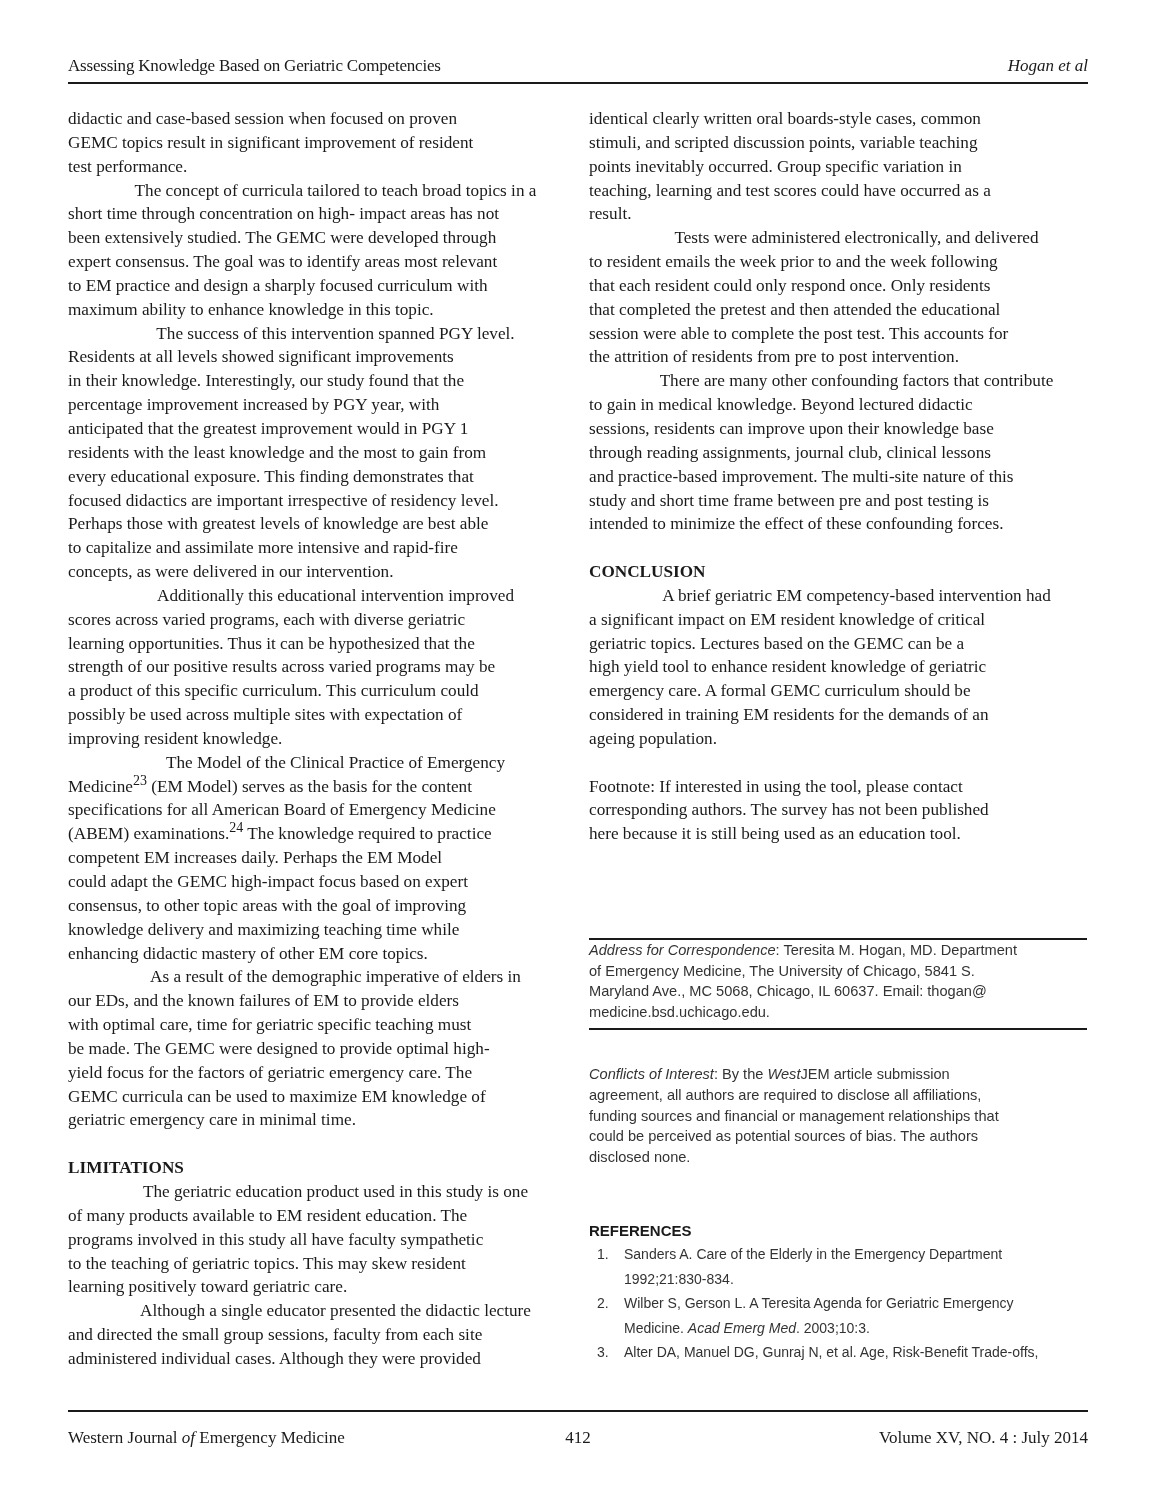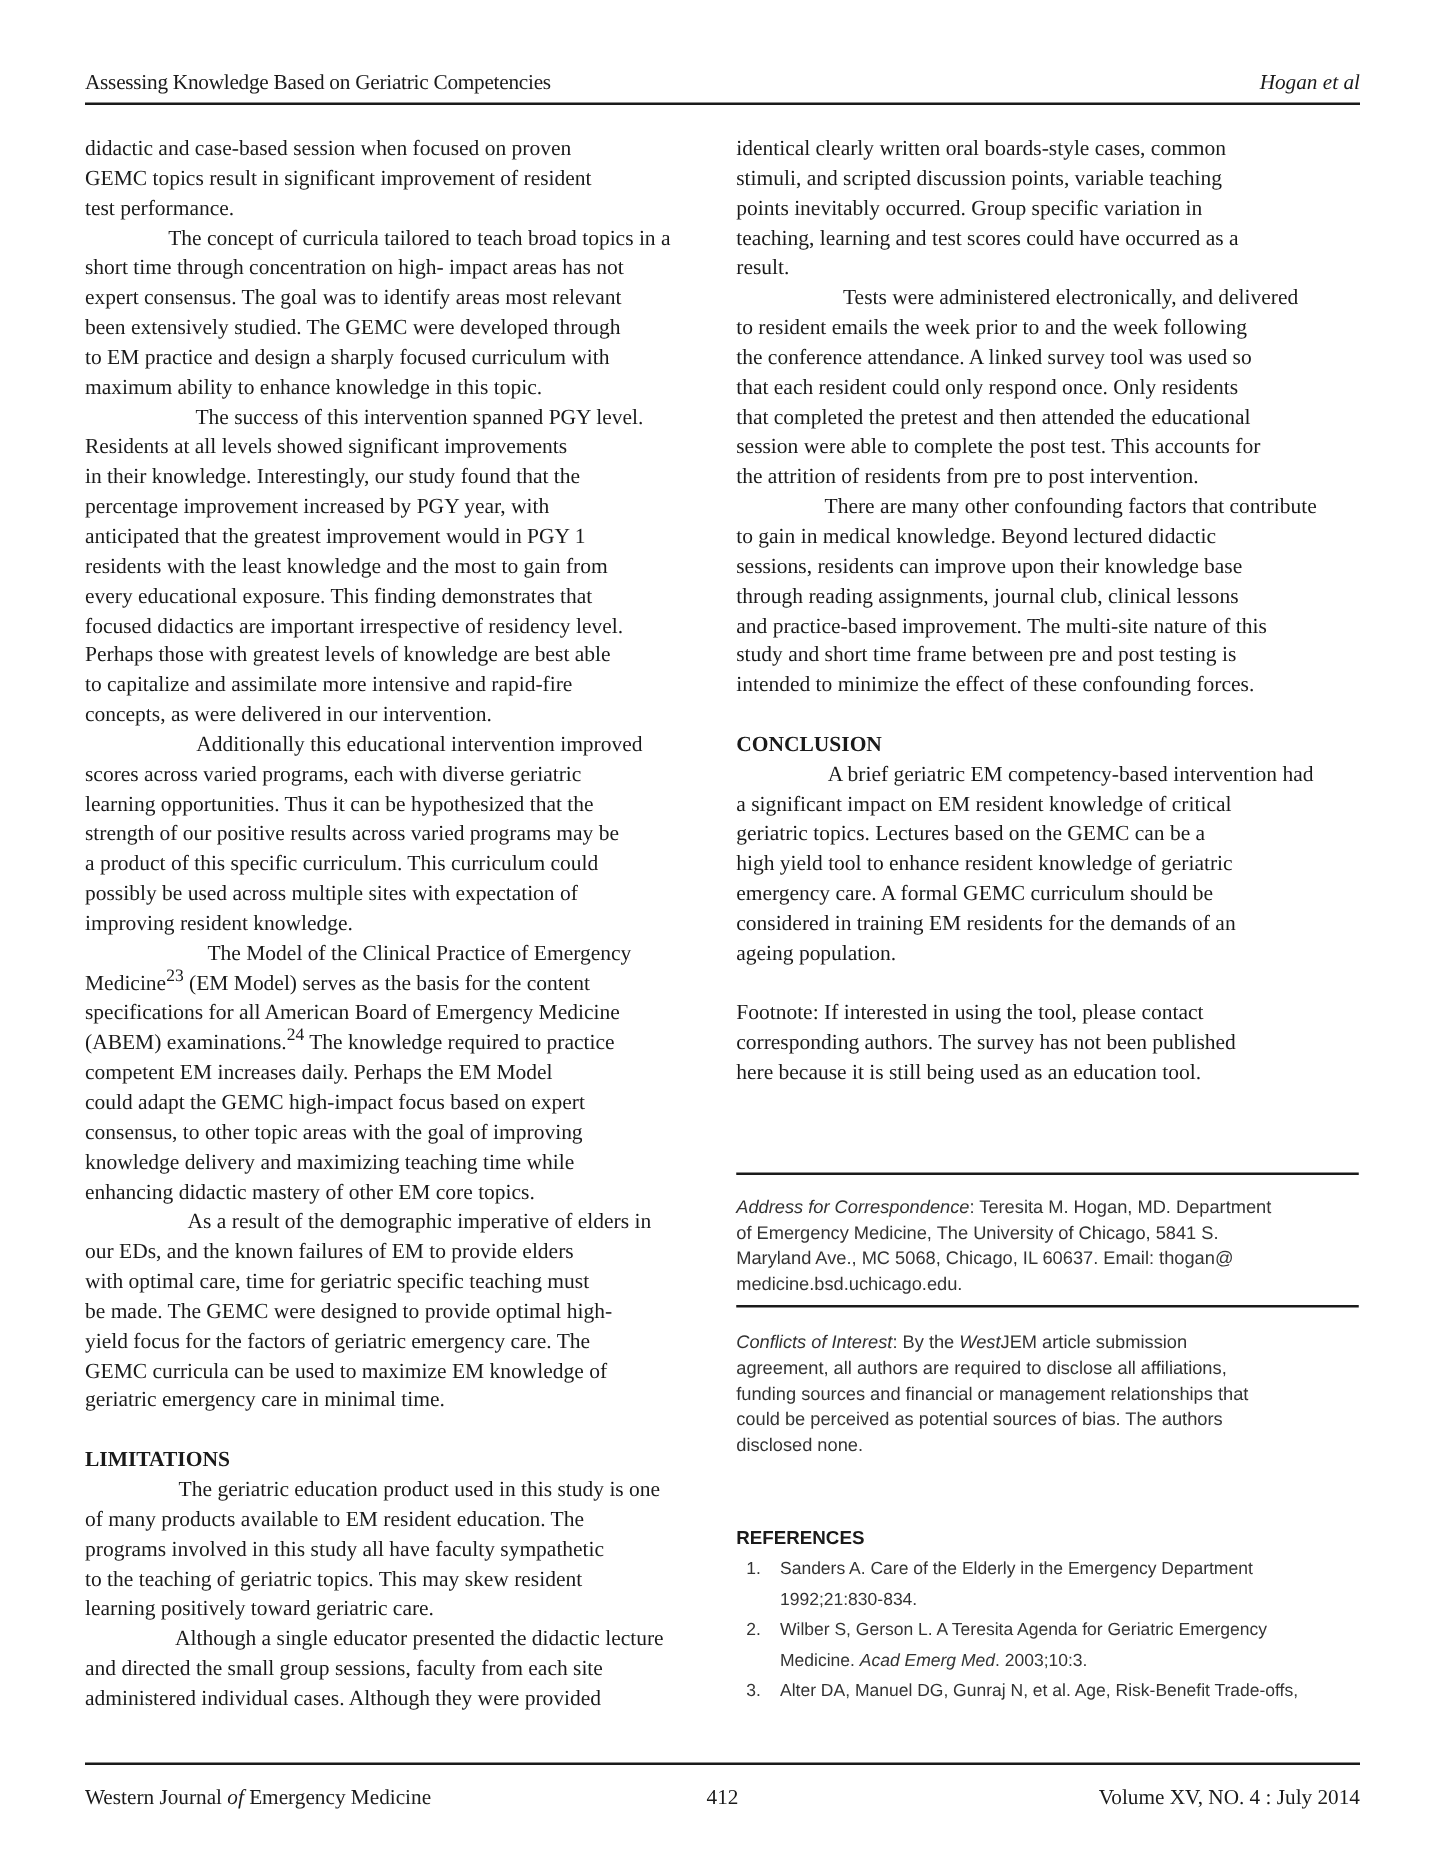--- a/index.html
+++ b/index.html
@@ -20,21 +20,21 @@
     .line { white-space: nowrap; display: block; }
     .indent { padding-left: 35px; text-align: center; }
     .section-head { font-weight: bold; font-size: 17.2px; line-height: 23.85px; display: block; }
     .gap { height: 23.85px; }
     sup { font-size: 14px; line-height: 0; vertical-align: 7px; }
 
     .footnote-label { font-weight: normal; }
 
     .box-rule { height: 2px; background: #1a1a1a; width: 498px; }
     .address { position: absolute; left: 589px; top: 938px; width: 500px; }
-    .address .txt { font-size: 14.6px; line-height: 20.6px; color: #333; padding-top: 16px; padding-bottom: 6px; }
+    .address .txt { font-size: 14.6px; line-height: 20.6px; color: #333; padding-top: 0; padding-bottom: 6px; }
     .ital { font-style: italic; }
 
     .conflicts { position: absolute; left: 589px; top: 1064px; width: 500px; font-size: 14.6px; line-height: 20.8px; color: #333; }
 
     .refs { position: absolute; left: 589px; top: 1220px; width: 500px; }
     .refs .head { font-size: 15px; font-weight: bold; color: #1a1a1a; line-height: 22px; }
     .refs .item { position: relative; padding-left: 35px; font-size: 14px; line-height: 24.6px; color: #333; }
     .refs .num { position: absolute; left: 8px; top: 0; }
 
     .rule-bottom { position: absolute; left: 68px; top: 1410px; width: 1020px; height: 2px; background: #1a1a1a; }
@@ -54,22 +54,22 @@
 
 <div class="col col-left body-text">
   <div>
       <span class="line">didactic and case-based session when focused on proven</span>
       <span class="line">GEMC topics result in significant improvement of resident</span>
       <span class="line">test performance.</span>
     </div>
   <div>
       <span class="line indent">The concept of curricula tailored to teach broad topics in a</span>
       <span class="line">short time through concentration on high- impact areas has not</span>
+      <span class="line">been extensively studied. The GEMC were developed through</span>
       <span class="line">expert consensus. The goal was to identify areas most relevant</span>
-      <span class="line">been extensively studied. The GEMC were developed through</span>
       <span class="line">to EM practice and design a sharply focused curriculum with</span>
       <span class="line">maximum ability to enhance knowledge in this topic.</span>
     </div>
   <div>
       <span class="line indent">The success of this intervention spanned PGY level.</span>
       <span class="line">Residents at all levels showed significant improvements</span>
       <span class="line">in their knowledge. Interestingly, our study found that the</span>
       <span class="line">percentage improvement increased by PGY year, with</span>
       <span class="line">anticipated that the greatest improvement would in PGY 1</span>
       <span class="line">residents with the least knowledge and the most to gain from</span>
@@ -130,21 +130,20 @@
   <div>
       <span class="line">identical clearly written oral boards-style cases, common</span>
       <span class="line">stimuli, and scripted discussion points, variable teaching</span>
       <span class="line">points inevitably occurred. Group specific variation in</span>
       <span class="line">teaching, learning and test scores could have occurred as a</span>
       <span class="line">result.</span>
     </div>
   <div>
       <span class="line indent">Tests were administered electronically, and delivered</span>
       <span class="line">to resident emails the week prior to and the week following</span>
-      <span class="line">the conference attendance. A linked survey tool was used so</span>
       <span class="line">that each resident could only respond once. Only residents</span>
       <span class="line">that completed the pretest and then attended the educational</span>
       <span class="line">session were able to complete the post test. This accounts for</span>
       <span class="line">the attrition of residents from pre to post intervention.</span>
     </div>
   <div>
       <span class="line indent">There are many other confounding factors that contribute</span>
       <span class="line">to gain in medical knowledge. Beyond lectured didactic</span>
       <span class="line">sessions, residents can improve upon their knowledge base</span>
       <span class="line">through reading assignments, journal club, clinical lessons</span>

